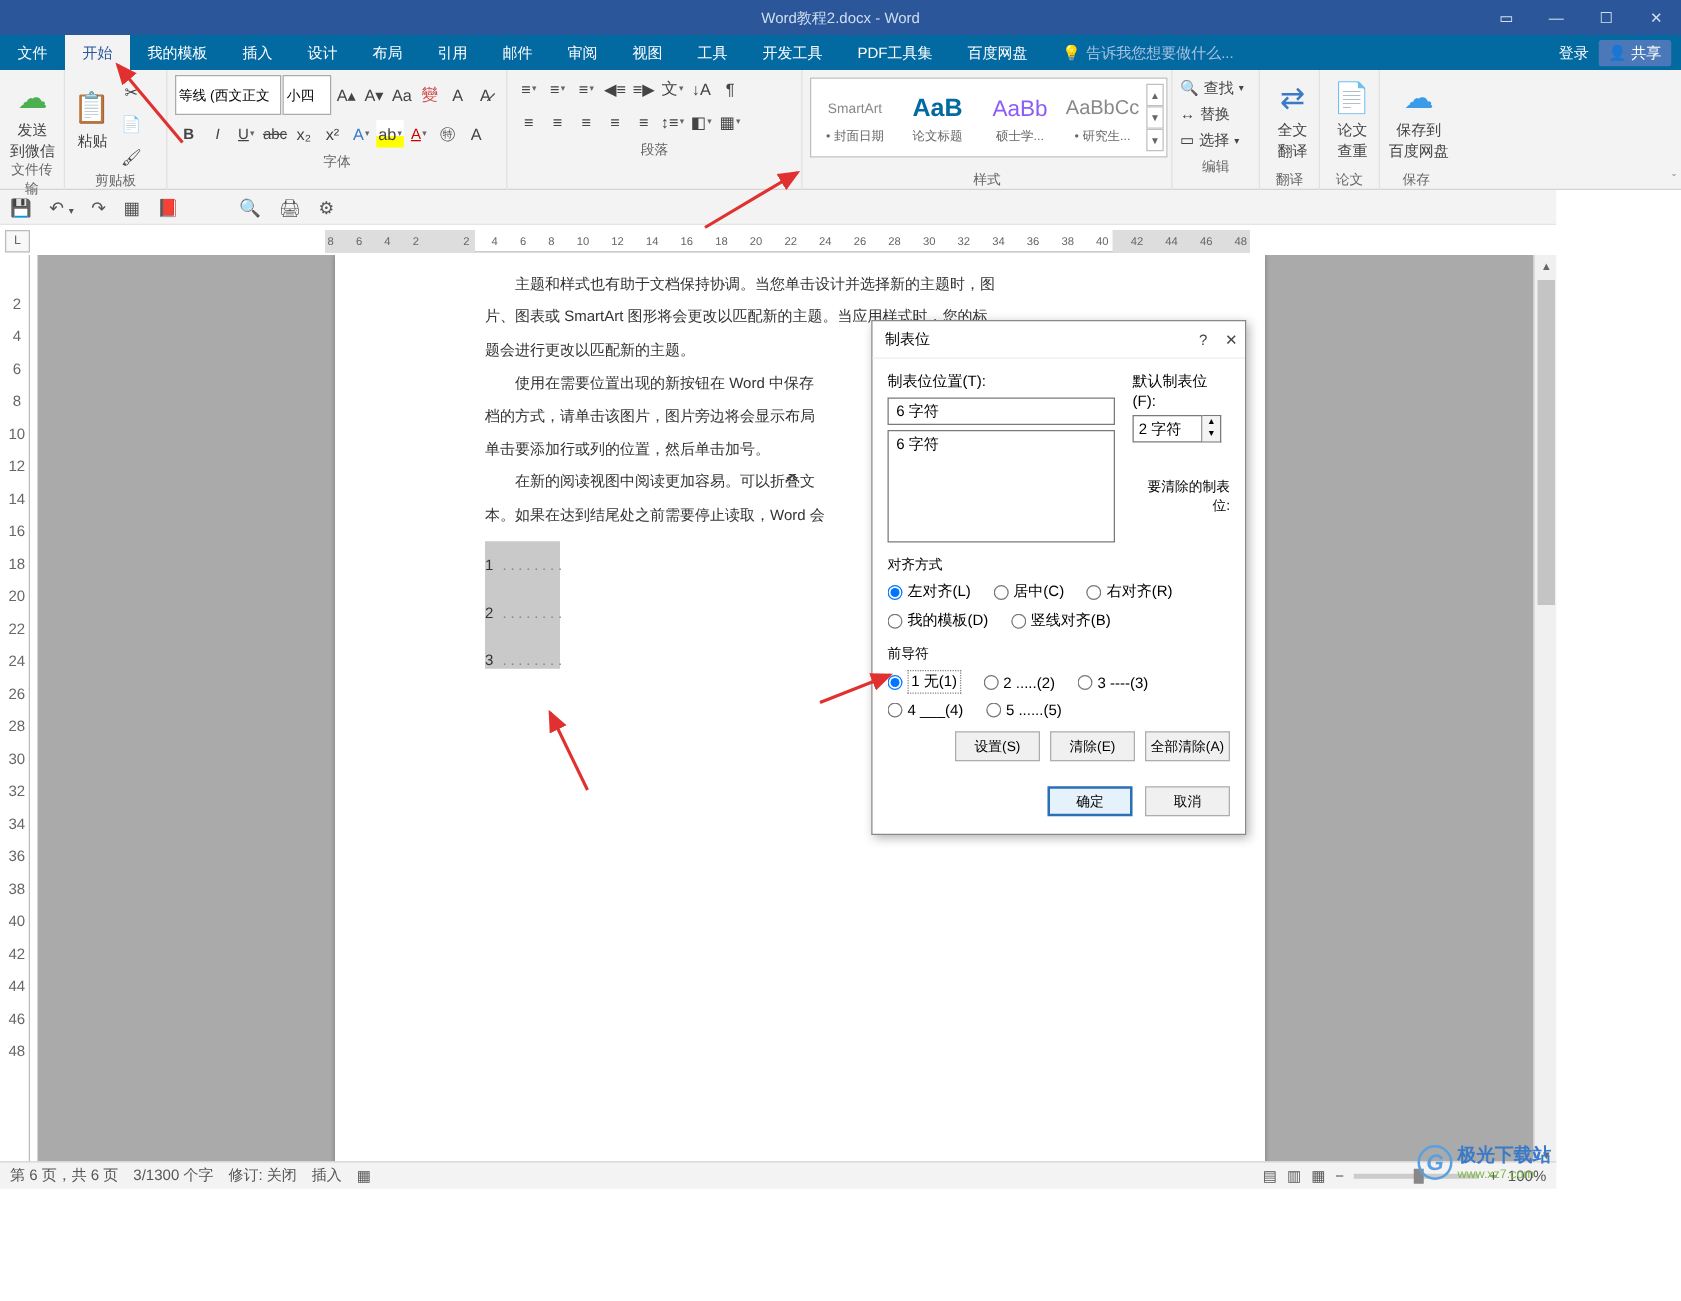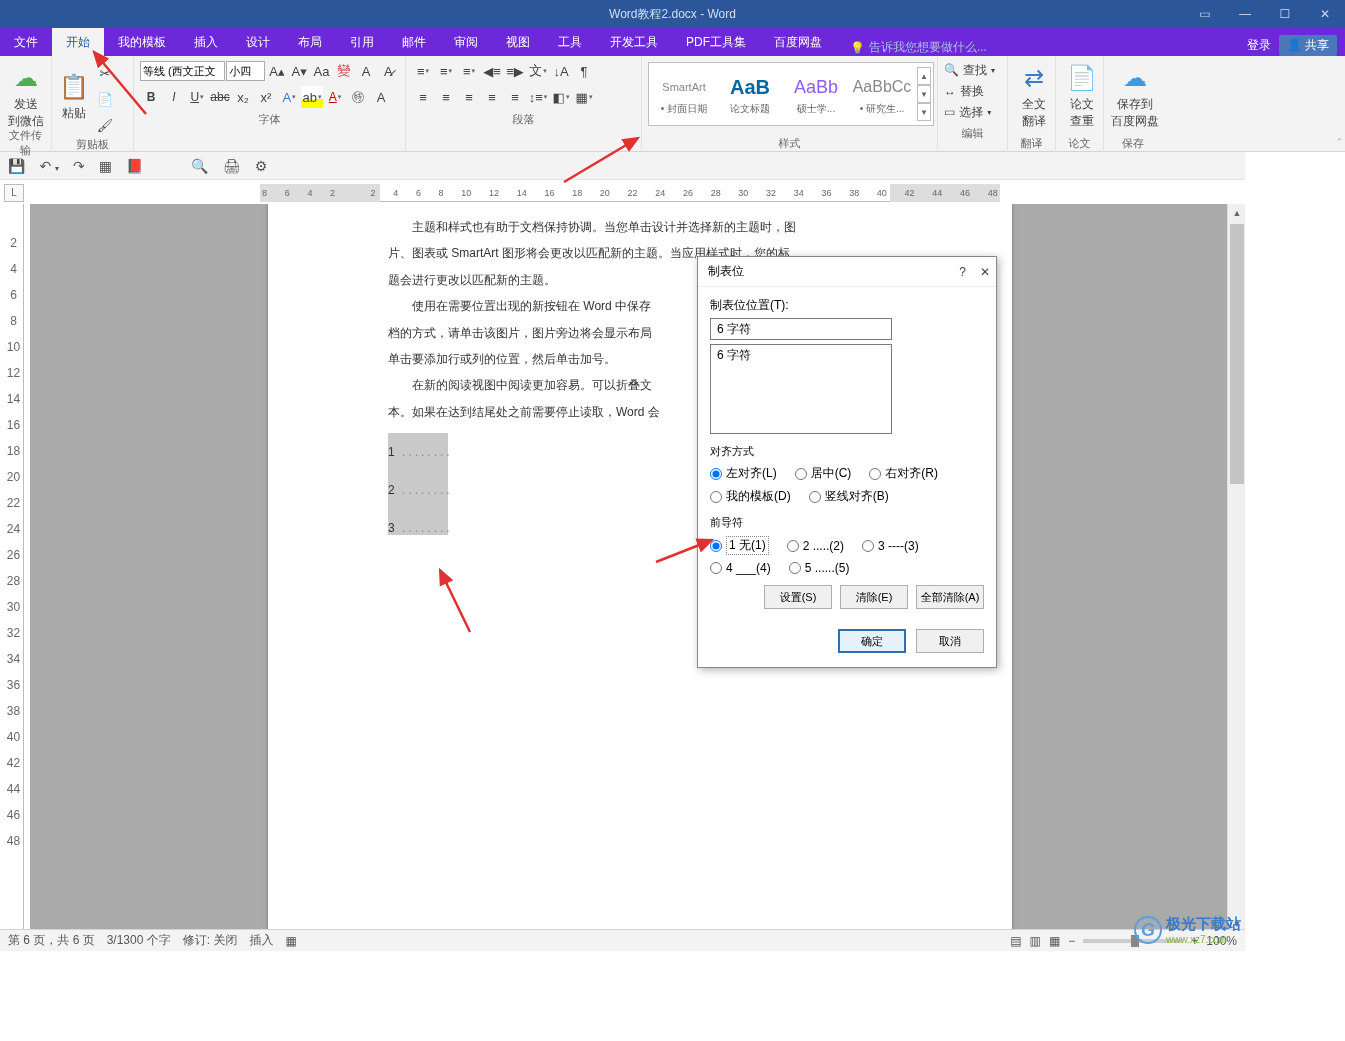--- a/index.html
+++ b/index.html
@@ -1,34 +1,34 @@
 <!DOCTYPE html>
 <html><head>
 <meta charset="utf-8">
 <style>
 *{box-sizing:border-box;margin:0;padding:0;font-family:"Microsoft YaHei","Segoe UI",sans-serif;font-size:12px}
 body{background:#fff;overflow:hidden;width:1345px;height:1041px;position:relative}
 .titlebar{background:#2b579a;height:28px;display:flex;align-items:center;color:#fff;position:relative}
 .title-center{position:absolute;left:50%;transform:translateX(-50%);font-size:12px;color:#d0dff0}
 .win-controls{position:absolute;right:0;display:flex;align-items:center;height:28px}
 .win-controls span{width:40px;height:28px;display:flex;align-items:center;justify-content:center;color:#d0dff0}
-.menubar{background:#6d28d9;height:28px;display:flex;align-items:flex-end;color:#fff;position:relative}
+.menubar{background:#0369a1;height:28px;display:flex;align-items:center;color:#fff;position:relative}
 .menubar .tab{padding:0 14px;height:28px;display:flex;align-items:center;font-size:12px;color:#fff;cursor:pointer}
 .menubar .tab.active{background:#f3f3f3;color:#2b579a}
 .menubar .right{position:absolute;right:8px;display:flex;align-items:center;gap:8px}
 .tellme{color:#a8c0e0;font-size:12px;margin-left:14px;display:flex;align-items:center;gap:4px}
 .ribbon{background:#f3f3f3;height:96px;display:flex;border-bottom:1px solid #d4d4d4;position:relative}
 .ribbon-group{border-right:1px solid #e1e1e1;height:96px;display:flex;flex-direction:column;padding:2px 4px 0;position:relative}
 .ribbon-group-content{flex:1;display:flex;align-items:flex-start;gap:2px}
 .ribbon-group-label{text-align:center;font-size:11px;color:#666;height:18px;display:flex;align-items:center;justify-content:center;position:relative}
 .big-btn{display:flex;flex-direction:column;align-items:center;justify-content:center;width:44px;height:76px;font-size:11px;color:#444;text-align:center;gap:2px}
 .big-btn .icn{width:32px;height:32px;display:flex;align-items:center;justify-content:center;font-size:24px}
 .font-controls{display:flex;flex-direction:column;gap:4px;padding:2px}
 .font-row{display:flex;gap:1px;align-items:center}
-.dd{border:1px solid #ababab;background:#fff;height:20px;display:flex;align-items:center;padding:0 2px;font-size:11px}
+.dd{border:1px solid #ababab;background:#fff;height:32px;display:flex;align-items:center;padding:0 2px;font-size:11px}
 .icon-btn{width:22px;height:22px;display:flex;align-items:center;justify-content:center;color:#444;font-size:13px}
 .icon-btn.dd-arrow::after{content:"▾";font-size:7px;margin-left:1px;color:#666}
 .styles-gallery{display:flex;align-items:center;height:64px;border:1px solid #c0c0c0;background:#fff;padding:2px}
 .style-item{width:66px;height:58px;display:flex;flex-direction:column;align-items:center;justify-content:center;border:1px solid transparent;font-size:11px;color:#444}
 .style-item .preview{font-size:16px;color:#888;height:30px;display:flex;align-items:center}
 .style-item .label{font-size:10px;color:#666}
 .gallery-scroll{display:flex;flex-direction:column;margin-left:2px}
 .gallery-scroll span{width:14px;height:18px;border:1px solid #c0c0c0;display:flex;align-items:center;justify-content:center;font-size:8px;color:#666;background:#fff}
 .edit-group{display:flex;flex-direction:column;gap:1px;padding:2px}
 .edit-group .line{display:flex;align-items:center;gap:4px;font-size:11px;color:#444;height:20px}
@@ -400,20 +400,31 @@
       <span>✕</span>
     </div>
   </div>
   <div class="dlg-body">
     <div class="dlg-row">
       <div class="dlg-col" style="flex:0 0 182px">
         <div class="dlg-label"><span>制表位位置(T):</span></div>
         <input class="dlg-input" style="width: 182px;" value="6 字符">
         <div class="dlg-list"><span>6 字符</span></div>
       </div>
+      <div class="dlg-col">
+        <div class="dlg-label"><span>默认制表位(F):</span></div>
+        <div class="spinner">
+          <input value="2 字符" style="">
+          <div class="spins">
+              <span>▲</span>
+              <span>▼</span>
+            </div>
+        </div>
+        <div style="margin-top:28px;text-align:right;font-size:11px">要清除的制表位:</div>
+      </div>
     </div>
     <div class="fieldset-label">对齐方式</div>
     <div class="radio-row">
       <label class="radio">
           <input type="radio" checked="" style="">
           <span>左对齐(L)</span>
         </label>
       <label class="radio">
           <input type="radio" style="">
           <span>居中(C)</span>

